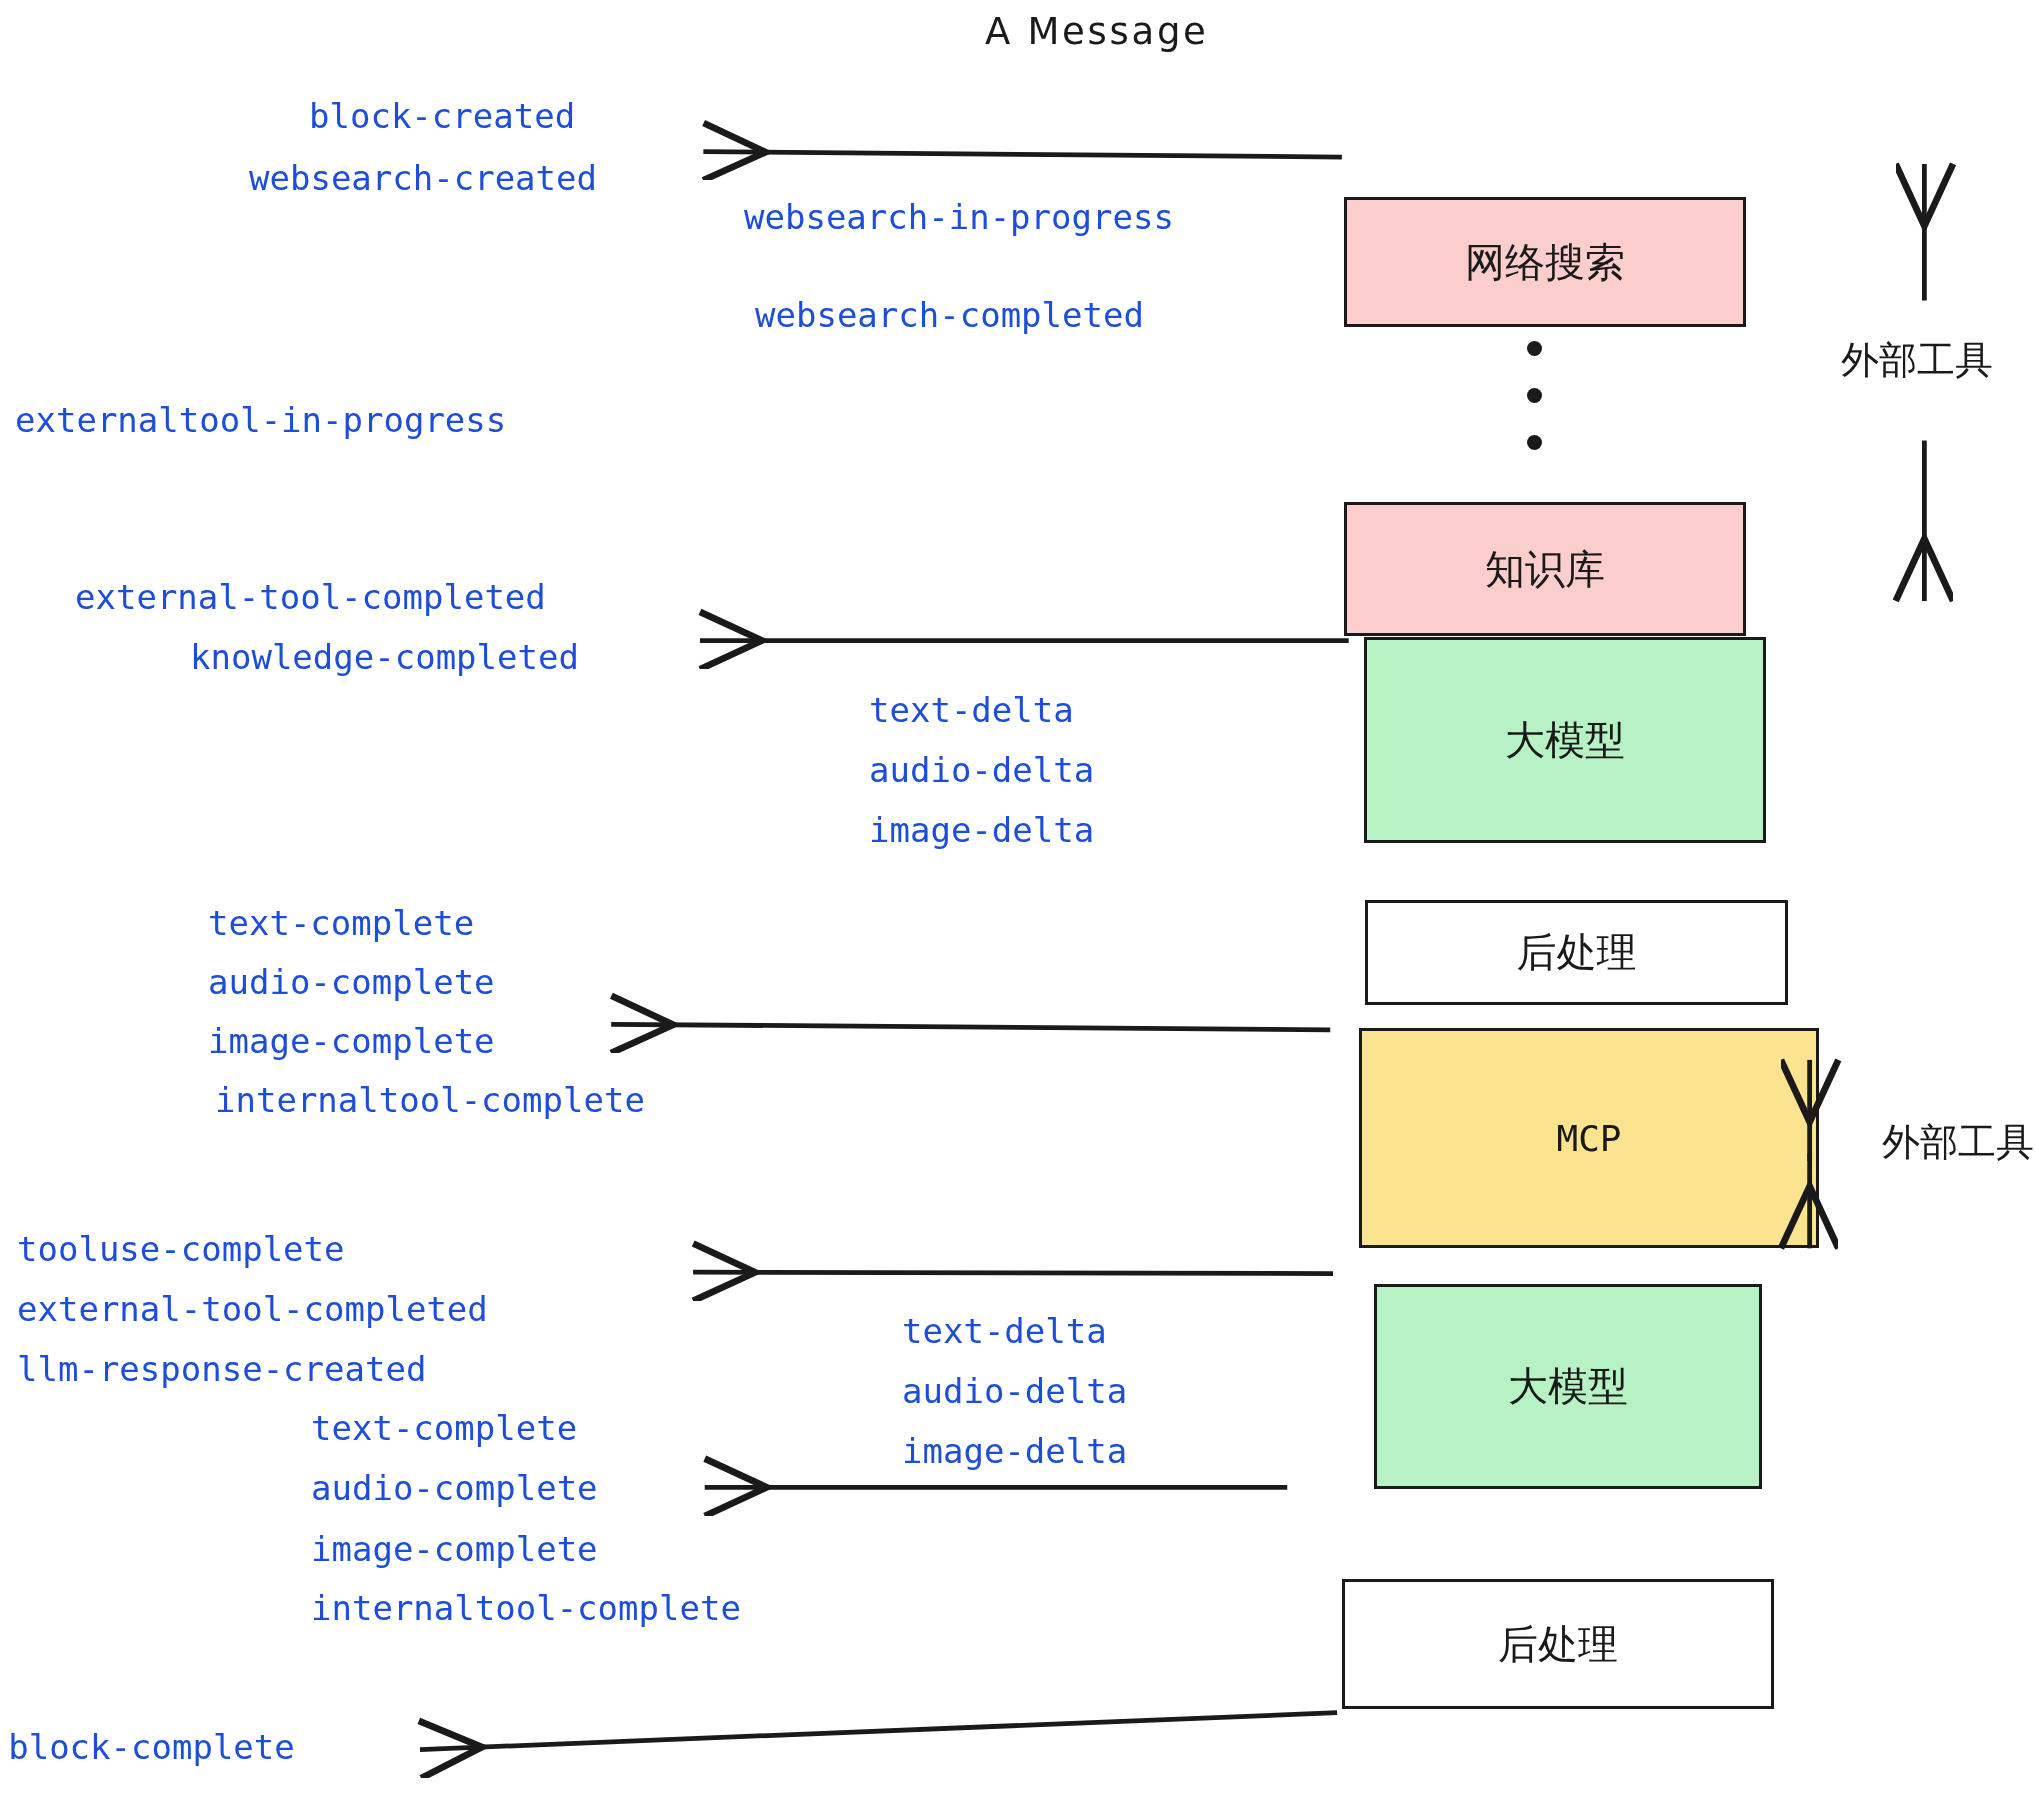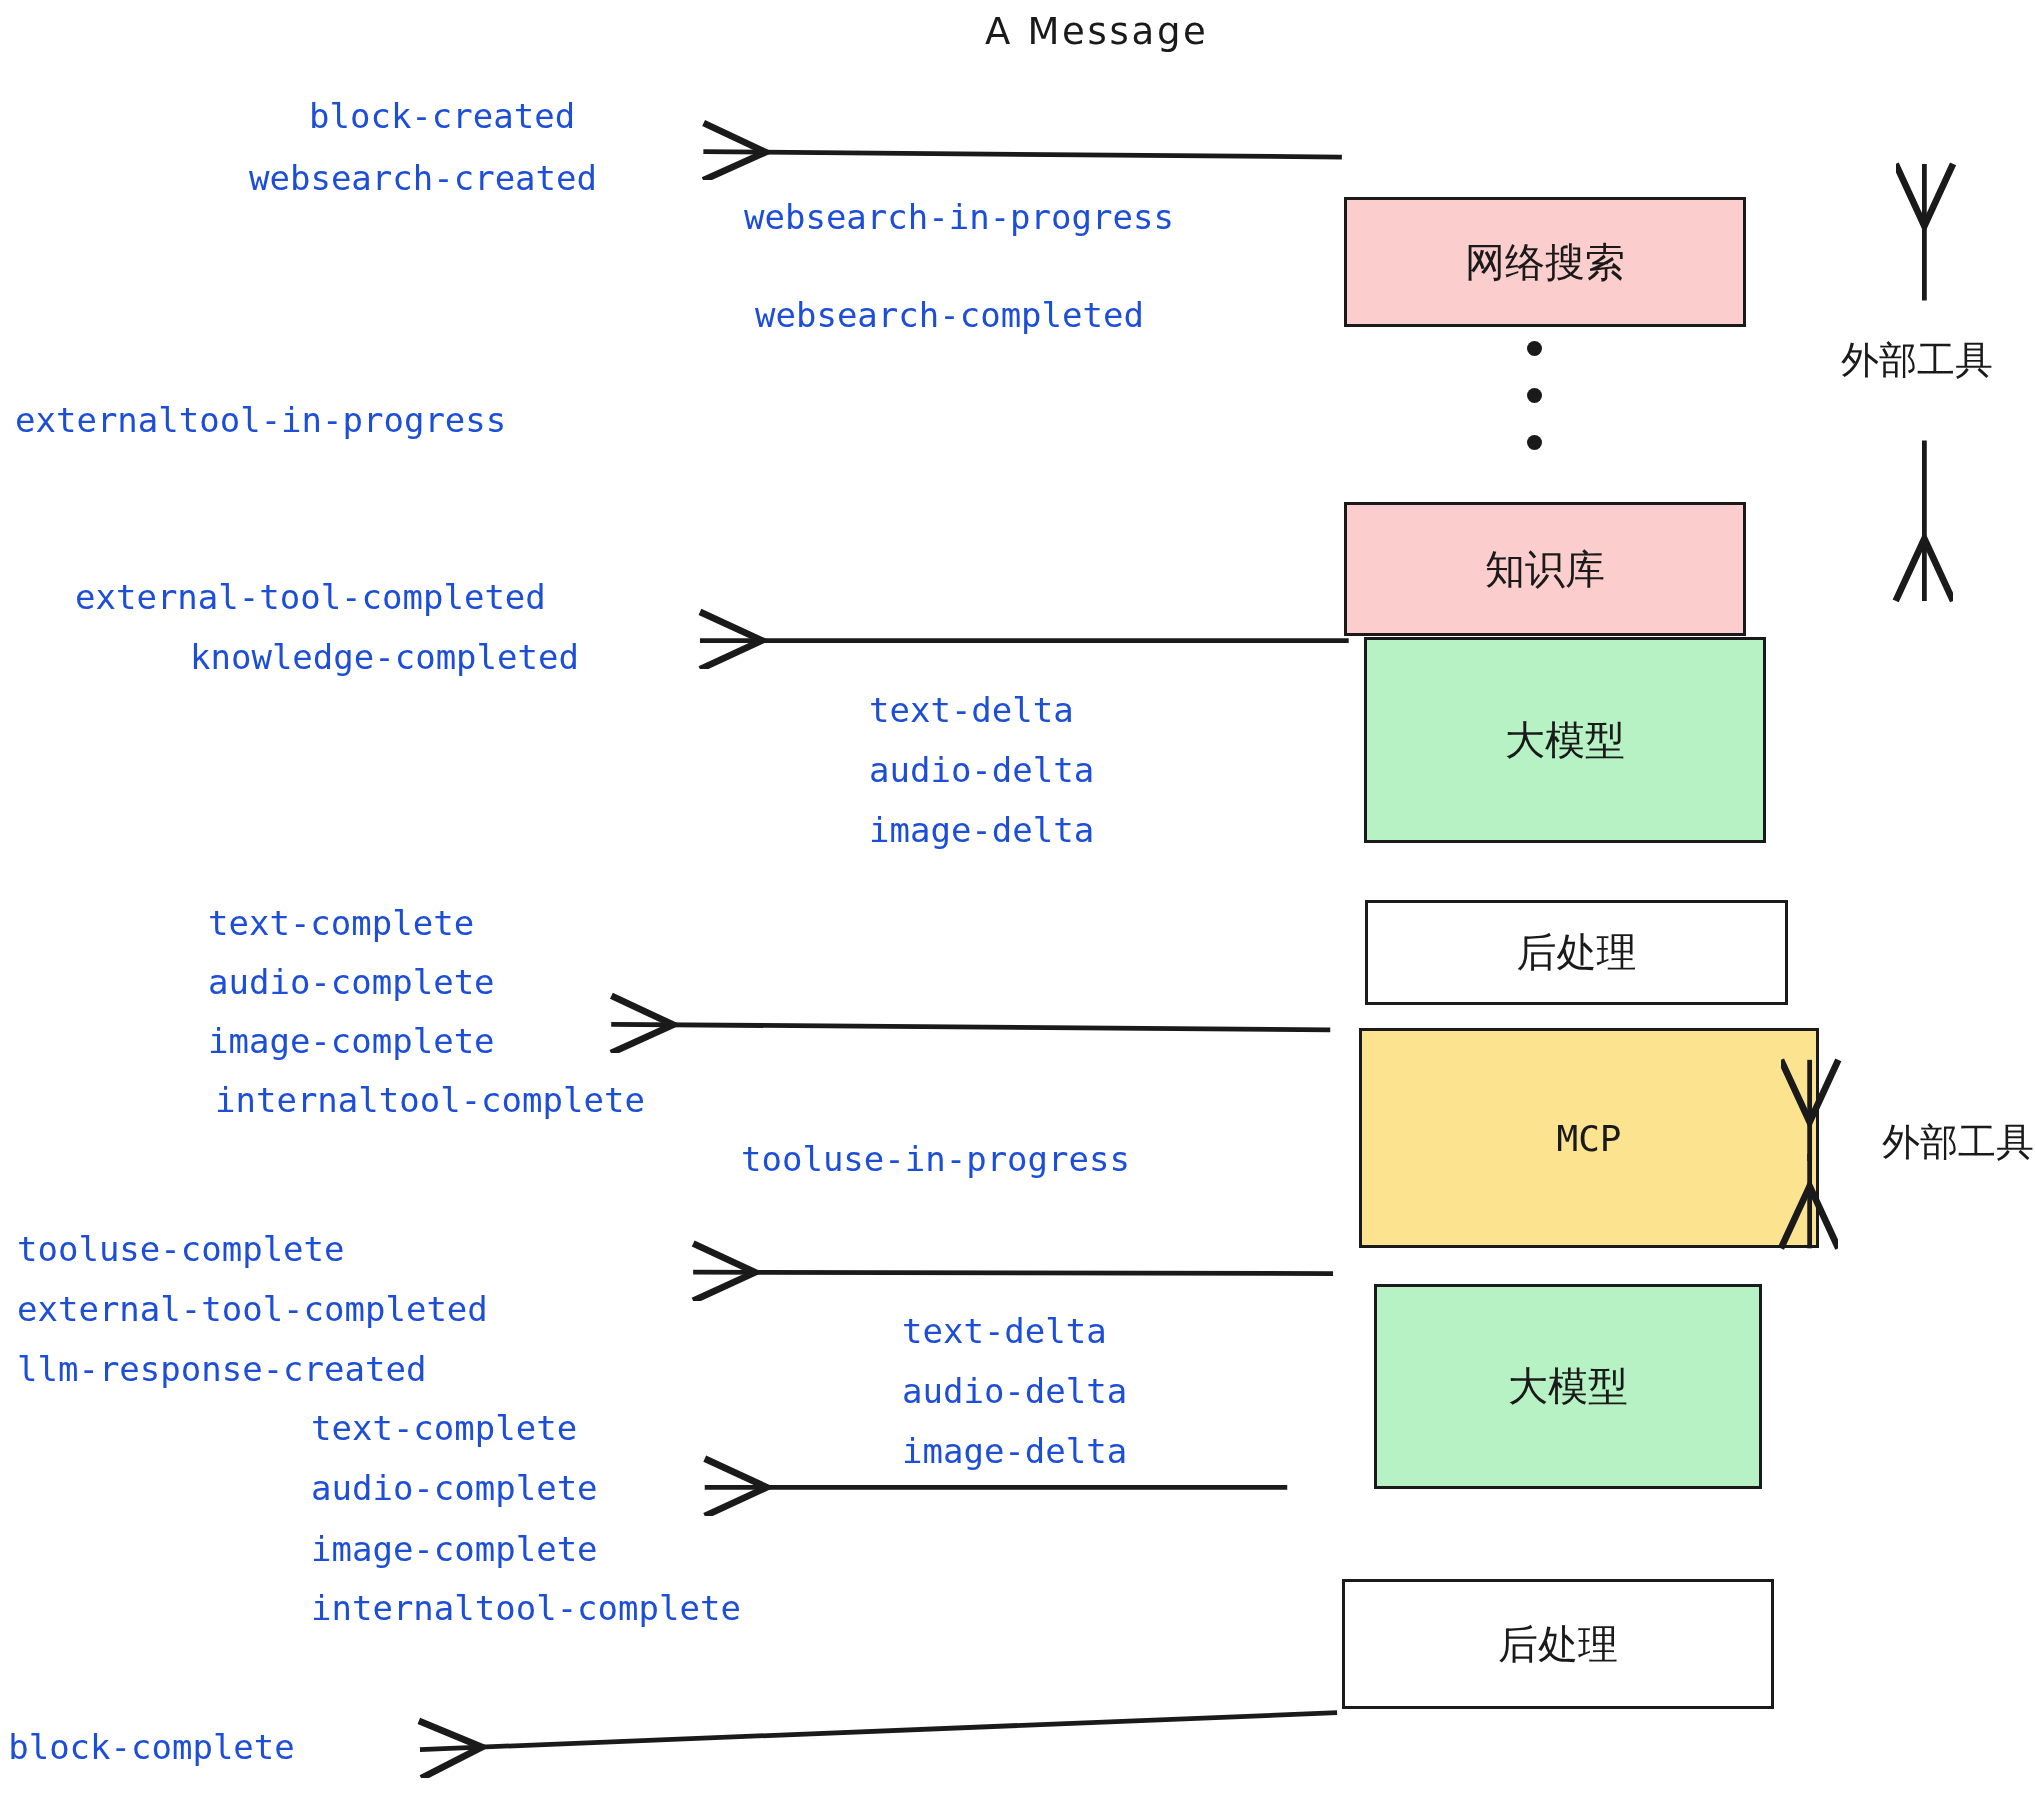--- a/index.html
+++ b/index.html
@@ -99,21 +99,20 @@
   <div class="ev" style="left:190px; top:637px;">knowledge-completed</div>
 
   <div class="ev" style="left:869px; top:690px;">text-delta</div>
   <div class="ev" style="left:869px; top:750px;">audio-delta</div>
   <div class="ev" style="left:869px; top:810px;">image-delta</div>
 
   <div class="ev" style="left:208px; top:903px;">text-complete</div>
   <div class="ev" style="left:208px; top:962px;">audio-complete</div>
   <div class="ev" style="left:208px; top:1021px;">image-complete</div>
   <div class="ev" style="left:215px; top:1080px;">internaltool-complete</div>
-  <div class="ev" style="left:741px; top:1139px;">tooluse-in-progress</div>
 
   <div class="ev" style="left:17px; top:1229px;">tooluse-complete</div>
   <div class="ev" style="left:17px; top:1289px;">external-tool-completed</div>
   <div class="ev" style="left:17px; top:1349px;">llm-response-created</div>
 
   <div class="ev" style="left:902px; top:1311px;">text-delta</div>
   <div class="ev" style="left:902px; top:1371px;">audio-delta</div>
   <div class="ev" style="left:902px; top:1431px;">image-delta</div>
 
   <div class="ev" style="left:311px; top:1408px;">text-complete</div>

